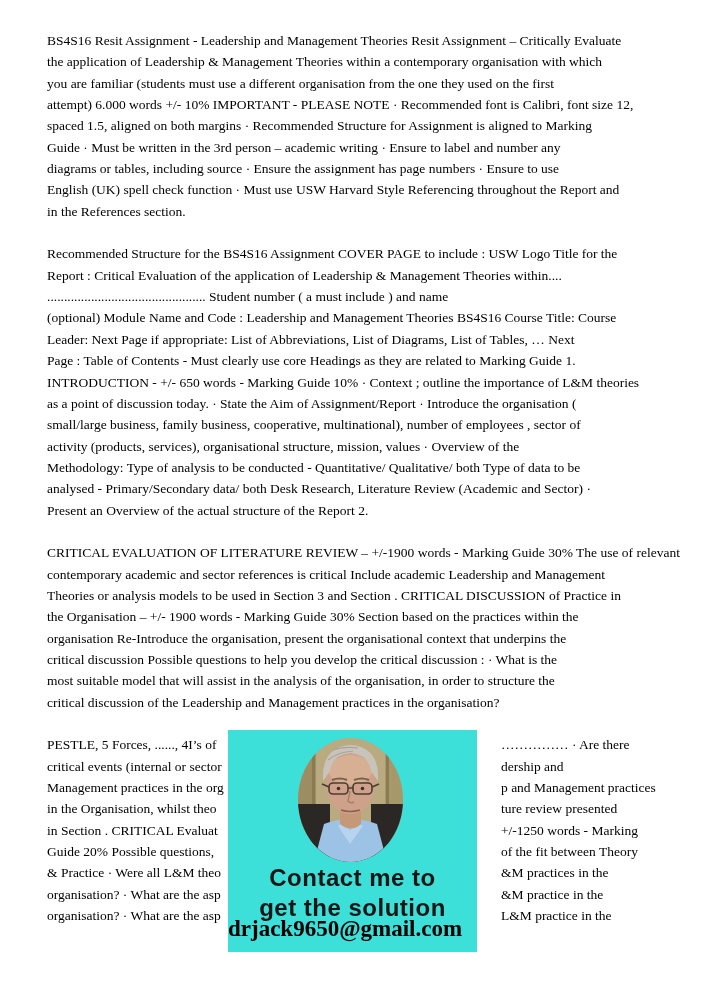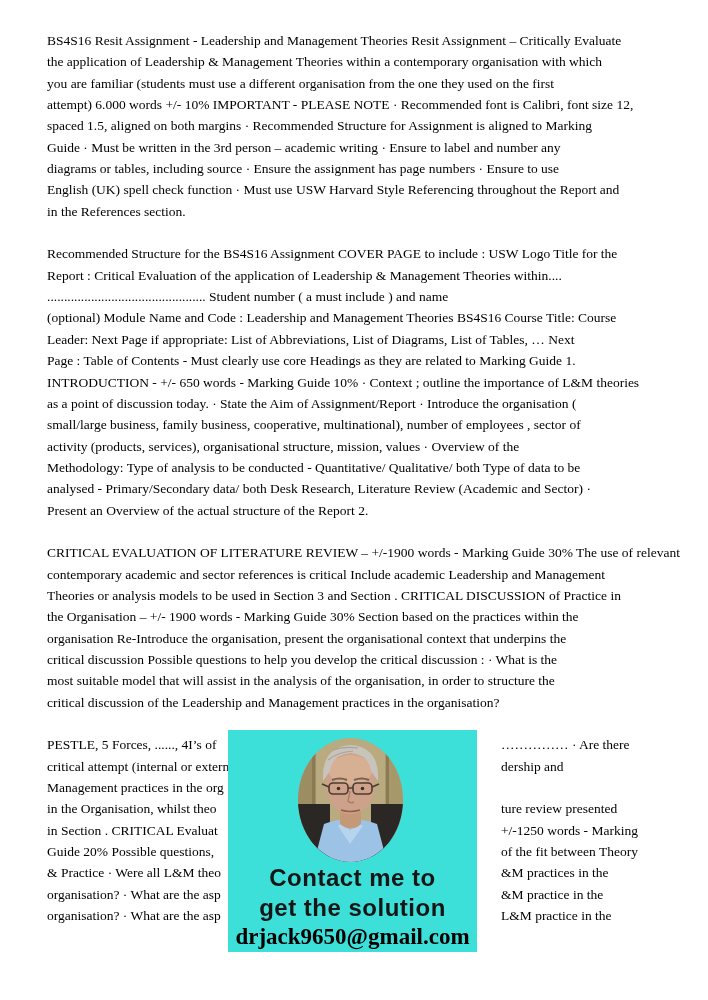--- a/index.html
+++ b/index.html
@@ -56,22 +56,21 @@
     font-family: "Liberation Sans", "DejaVu Sans", sans-serif;
     font-weight: bold;
     font-size: 24px;
     line-height: 30px;
     letter-spacing: 0.5px;
     color: #161616;
   }
   .email {
     position: absolute;
     left: 0; right: 0;
-    top: 193px;
-    text-align: center;
+    top: 185px;
     font-family: "Liberation Serif", "DejaVu Serif", serif;
     font-weight: bold;
     font-size: 23px;
     line-height: 28px;
     color: #000000;
   }
 </style>
 </head>
 <body>
 
@@ -105,22 +104,22 @@
       <div class="line">CRITICAL EVALUATION OF LITERATURE REVIEW – +/-1900 words - Marking Guide 30% The use of relevant</div>
       <div class="line">contemporary academic and sector references is critical Include academic Leadership and Management</div>
       <div class="line">Theories or analysis models to be used in Section 3 and Section . CRITICAL DISCUSSION of Practice in</div>
       <div class="line">the Organisation – +/- 1900 words - Marking Guide 30% Section based on the practices within the</div>
       <div class="line">organisation Re-Introduce the organisation, present the organisational context that underpins the</div>
       <div class="line">critical discussion Possible questions to help you develop the critical discussion : · What is the</div>
       <div class="line">most suitable model that will assist in the analysis of the organisation, in order to structure the</div>
       <div class="line">critical discussion of the Leadership and Management practices in the organisation?</div>
       <div class="line"></div>
       <div class="line"><span>PESTLE, 5 Forces, ......, 4I’s of</span><span class="rfrag">…………… · Are there</span></div>
-      <div class="line"><span>critical attempt (internal or extern</span><span class="rfrag">dership and</span></div>
-      <div class="line"><span>Management practices in the org</span></div>
+      <div class="line"><span>critical events (internal or sector</span><span class="rfrag">dership and</span></div>
+      <div class="line"><span>Management practices in the org</span><span class="rfrag">p and Management practices</span></div>
       <div class="line"><span>in the Organisation, whilst theo</span><span class="rfrag">ture review presented</span></div>
       <div class="line"><span>in Section . CRITICAL Evaluat</span><span class="rfrag">+/-1250 words - Marking</span></div>
       <div class="line"><span>Guide 20% Possible questions, </span><span class="rfrag">of the fit between Theory</span></div>
       <div class="line"><span>&amp; Practice · Were all L&amp;M theo</span><span class="rfrag">&amp;M practices in the</span></div>
       <div class="line"><span>organisation? · What are the asp</span><span class="rfrag">&amp;M practice in the</span></div>
       <div class="line"><span>organisation? · What are the asp</span><span class="rfrag">L&amp;M practice in the</span></div>
     </div>
 
   <div class="overlay">
     <svg class="photo" viewBox="0 0 105 124" xmlns="http://www.w3.org/2000/svg" aria-hidden="true">

